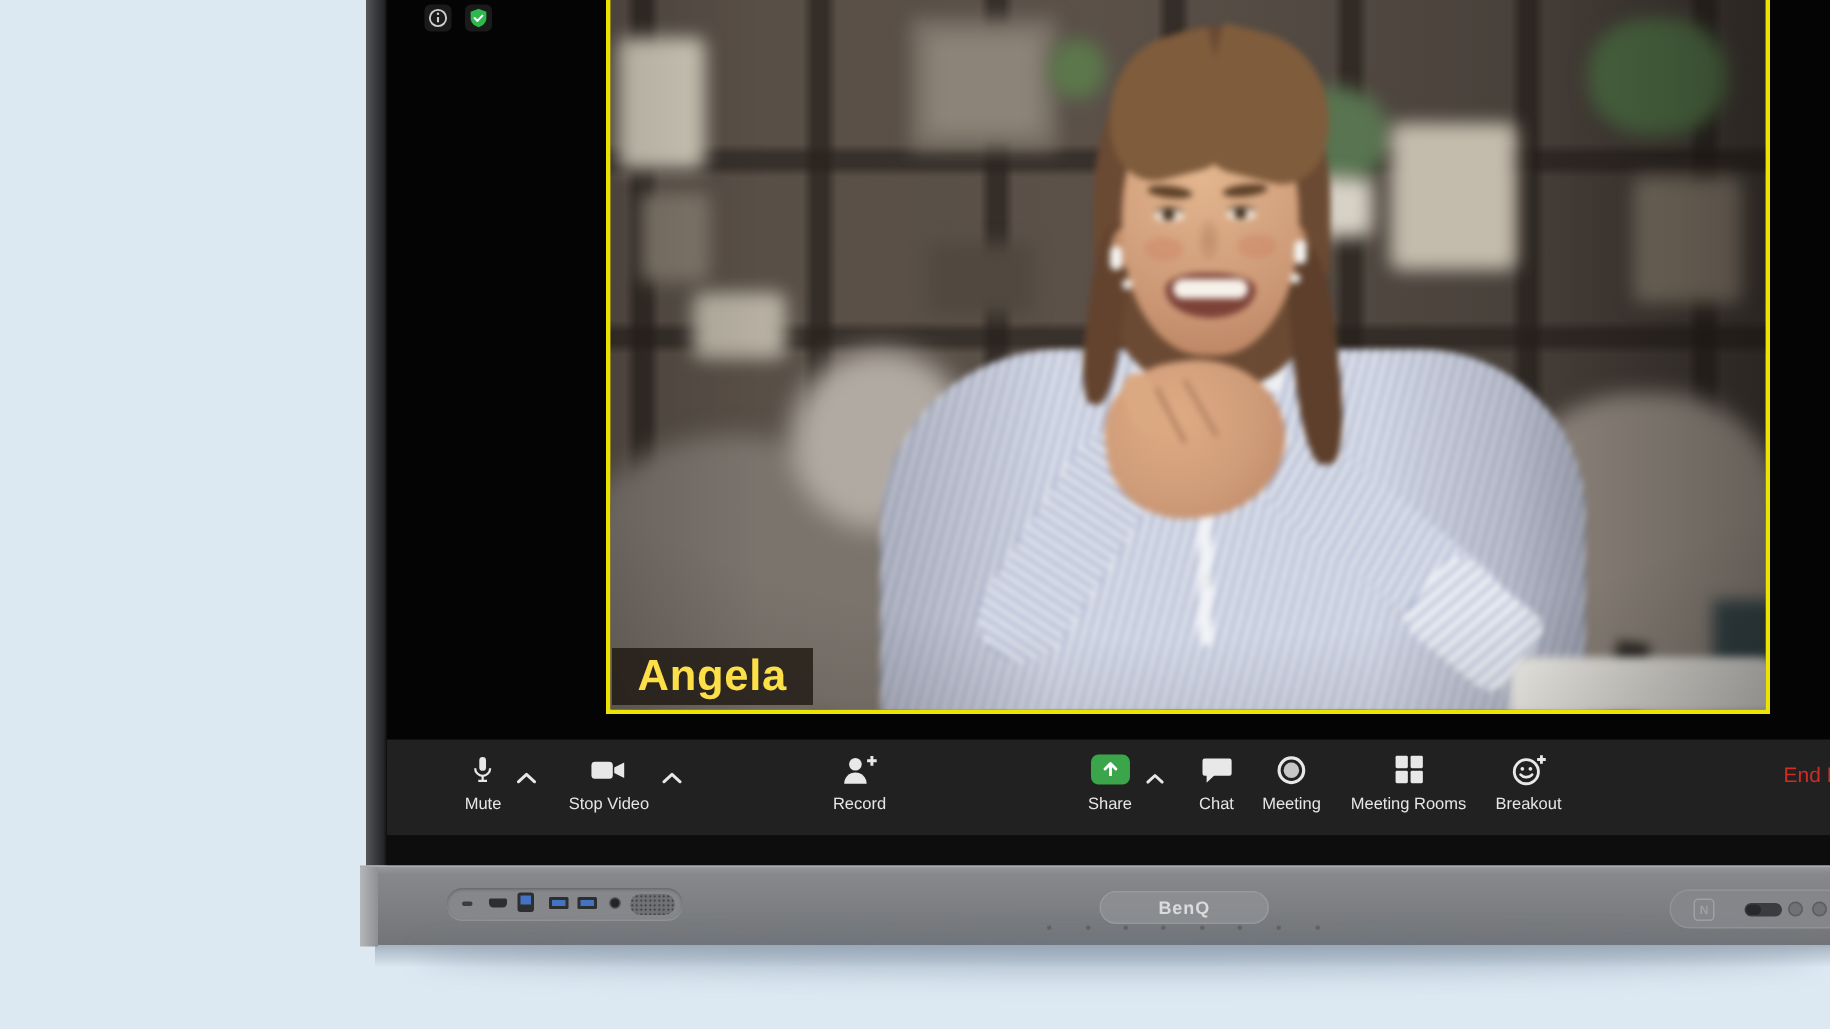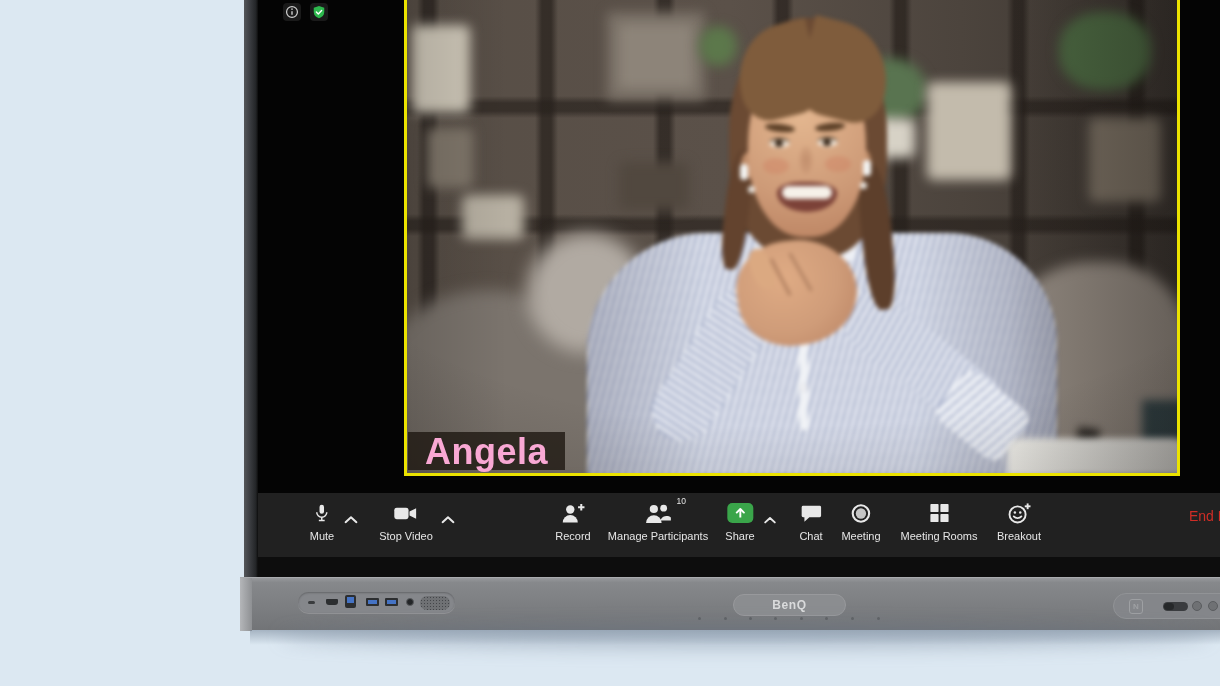--- a/index.html
+++ b/index.html
@@ -133,21 +133,21 @@
   .fing2{left:392px;top:250px;width:3px;height:44px;background:rgba(140,95,70,.5);transform:rotate(-30deg);border-radius:2px;}
   .thumb{left:344px;top:248px;width:22px;height:42px;background:#dba981;border-radius:45%;transform:rotate(-22deg);}
   .budL{left:333px;top:164px;width:8px;height:16px;background:#f4f4f2;border-radius:4px;}
   .budR{left:456px;top:160px;width:8px;height:16px;background:#f4f4f2;border-radius:4px;}
   .pearlL{left:341px;top:186px;width:7px;height:7px;background:#e9e5df;border-radius:50%;}
   .pearlR{left:453px;top:182px;width:7px;height:7px;background:#e9e5df;border-radius:50%;}
   .vignette{left:0;top:0;right:0;bottom:0;pointer-events:none;background:
     radial-gradient(120% 100% at 50% 35%,rgba(0,0,0,0) 55%,rgba(16,12,9,.3) 100%),
     linear-gradient(90deg,rgba(0,0,0,.14),rgba(0,0,0,0) 13%,rgba(0,0,0,0) 78%,rgba(8,6,5,.3));}
   .name-tag{left:1px;top:432px;height:38px;line-height:39px;padding:0 17px;background:rgba(28,22,16,.78);
-    color:#f9a8d4;font-size:36px;font-weight:bold;letter-spacing:.5px;}
+    color:#fde047;font-size:29px;font-weight:bold;letter-spacing:.5px;}
 </style>
 </head>
 <body>
 
 <div id="canvas">
 
   <div class="frame-left"></div>
 
   <div class="screen">
 
@@ -281,32 +281,20 @@
         <svg width="26" height="22" viewBox="0 0 26 22">
             <circle cx="10" cy="7.5" r="4.2" fill="#e8e8e8"></circle>
             <path d="M2.5 20.5 a7.5 7.5 0 0 1 15 0 Z" fill="#e8e8e8"></path>
             <line x1="21" y1="2" x2="21" y2="8.5" stroke="#e8e8e8" stroke-width="2"></line>
             <line x1="17.8" y1="5.2" x2="24.2" y2="5.2" stroke="#e8e8e8" stroke-width="2"></line>
           </svg>
       </span>
       <span class="tlabel">Record</span>
     </div>
 
-    <div class="tbtn" style="left:400px">
-      <span class="ticon">
-        <svg width="30" height="22" viewBox="0 0 30 22">
-            <circle cx="11" cy="7" r="4.1" fill="#e8e8e8"></circle>
-            <path d="M3.2 21 a7.8 7.8 0 0 1 15.6 0 Z" fill="#e8e8e8"></path>
-            <circle cx="20.8" cy="6.2" r="3.4" fill="#e8e8e8"></circle>
-            <path d="M17.5 18.5 a6.6 6.6 0 0 1 10.5 -3 L28 18.5 Z" fill="#e8e8e8"></path>
-          </svg>
-        <span class="badge">10</span>
-      </span>
-      <span class="tlabel">Manage Participants</span>
-    </div>
 
     <div class="tbtn" style="left:482px">
       <span class="ticon">
         <span class="share-btn">
           <svg width="16" height="14" viewBox="0 0 20 16">
               <line x1="10" y1="13.5" x2="10" y2="4" stroke="#fff" stroke-width="2.4"></line>
               <polyline points="5.5,7.5 10,3 14.5,7.5" fill="none" stroke="#fff" stroke-width="2.4" stroke-linejoin="round" stroke-linecap="round"></polyline>
             </svg>
         </span>
       </span>

